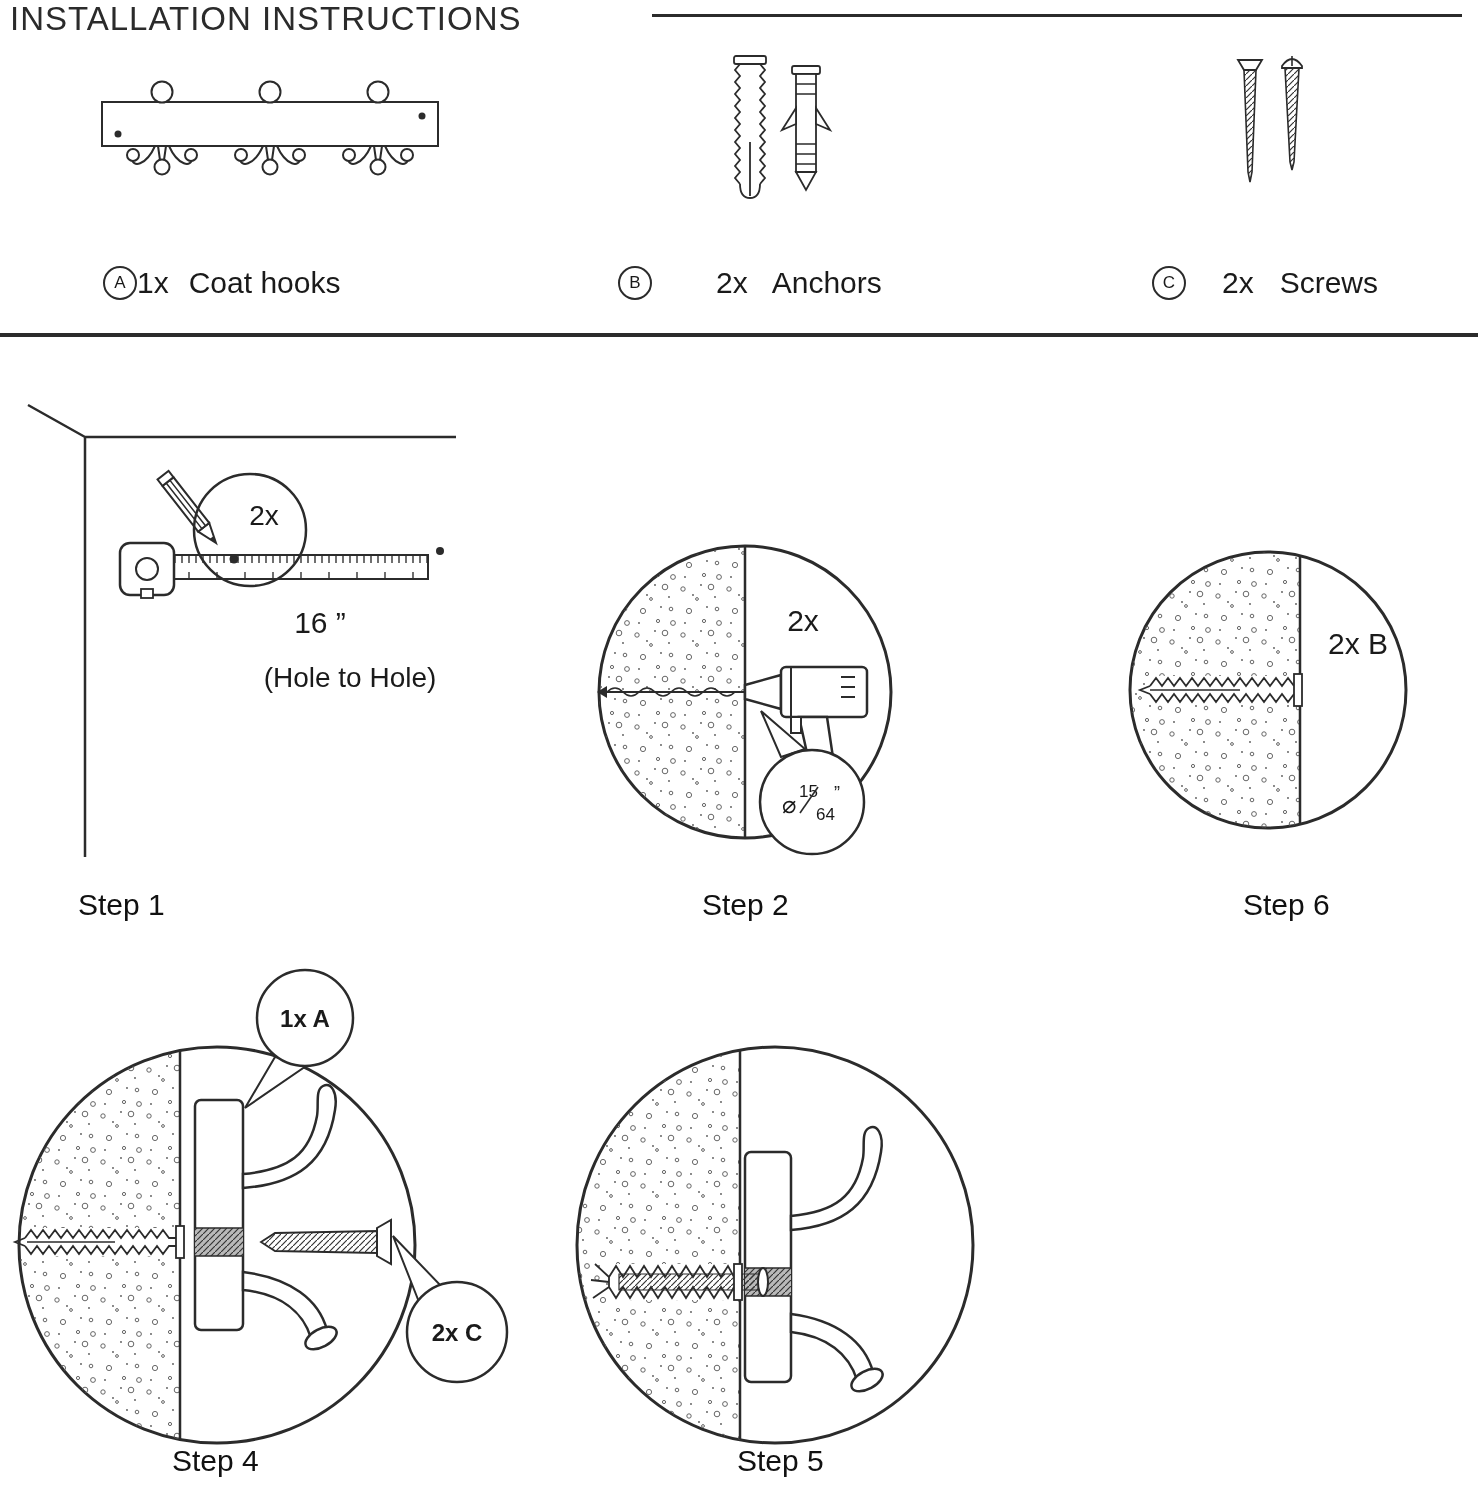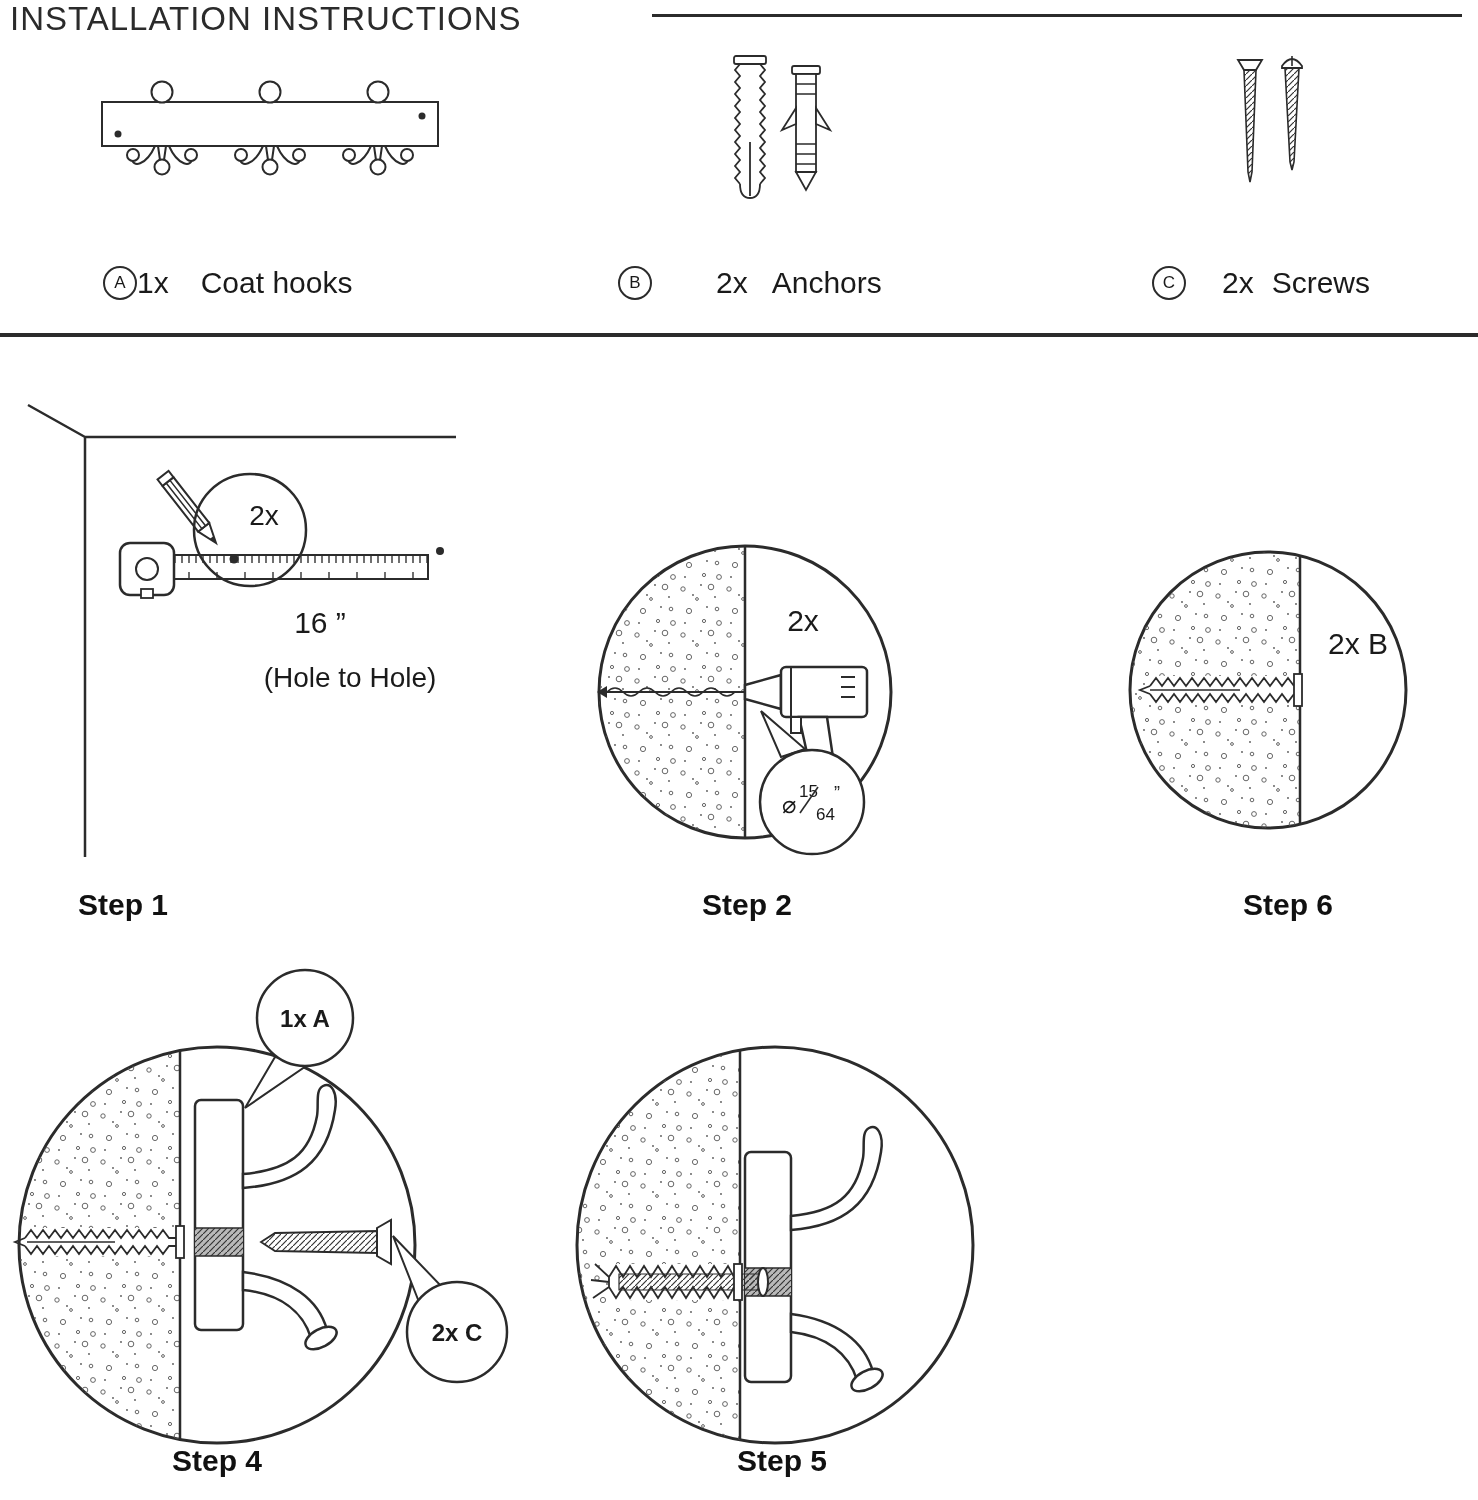--- a/index.html
+++ b/index.html
@@ -6,24 +6,24 @@
   .page{position:relative;width:1478px;height:1500px;background:#fff;overflow:hidden;
         font-family:"Liberation Sans",sans-serif;color:#1a1a1a;}
   .abs{position:absolute;}
   .page-title{left:10px;top:0;font-size:33px;font-weight:500;letter-spacing:1px;color:#2b2b2b;}
   .title-rule{left:652px;top:14px;width:810px;height:3px;background:#2b2b2b;}
   .divider{left:0;top:333px;width:1478px;height:4px;background:#2b2b2b;}
   .part-row{display:flex;align-items:center;font-size:30px;color:#1a1a1a;}
   .badge{width:30px;height:30px;border:2px solid #2b2b2b;border-radius:50%;
          display:flex;align-items:center;justify-content:center;font-size:17px;flex:0 0 auto;}
   .qty{}
-  .pname{margin-left:32px;}
+  .pname{margin-left:20px;}
   .row-b .qty{margin-left:64px;} .row-b .pname{margin-left:24px;}
-  .row-c .qty{margin-left:36px;} .row-c .pname{margin-left:18px;}
-  .step-label{font-size:30px;font-weight:bold;color:#111;}
+  .row-c .qty{margin-left:36px;} .row-c .pname{margin-left:26px;}
+  .step-label{font-size:30px;font-weight:normal;color:#111;}
   svg{display:block;overflow:visible;}
   svg text{font-family:"Liberation Sans",sans-serif;fill:#1a1a1a;}
   .ink{stroke:#2b2b2b;fill:none;}
 </style>
 </head>
 <body>
 
 <div class="page">
 
   <svg style="position:absolute;width:0;height:0" aria-hidden="true">

